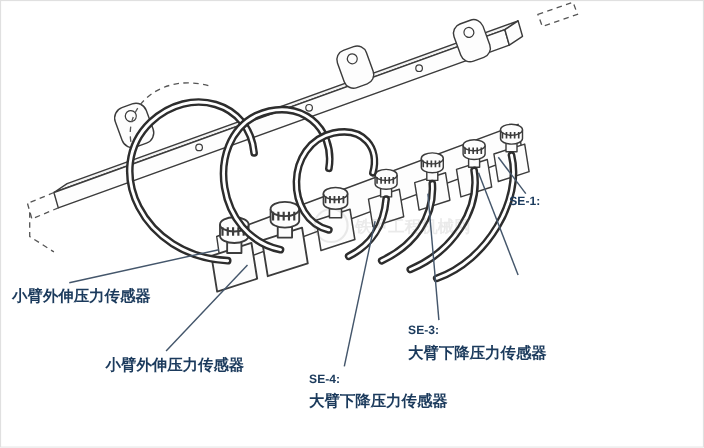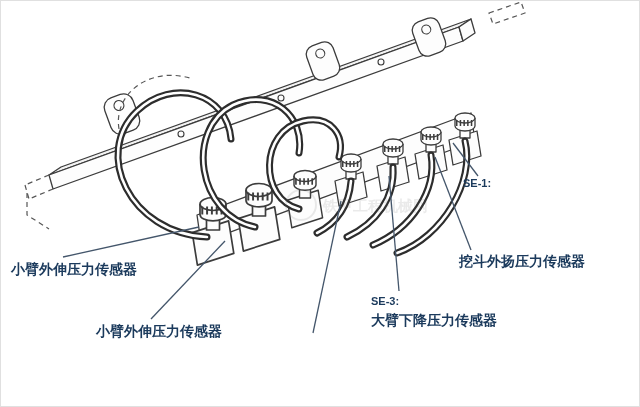--- a/index.html
+++ b/index.html
@@ -124,28 +124,31 @@
       <line class="leader" x1="150" y1="318" x2="224" y2="240"></line>
       <line class="leader" x1="62" y1="256" x2="198" y2="226"></line>
     </g>
   </svg>
 
   <div class="lbl" style="left:462px;top:174px">
     <div class="id">SE-1:</div>
   </div>
 
   <div class="lbl" style="left:458px;top:250px">
-    <div class="tx">挖斗外扬压力传感器</div>
   </div>
 
   <div class="lbl" style="left:370px;top:292px">
     <div class="id">SE-3:</div>
     <div class="tx">大臂下降压力传感器</div>
   </div>
 
+  <div class="lbl" style="left:280px;top:336px">
+    <div class="id">SE-4:</div>
+    <div class="tx">大臂下降压力传感器</div>
+  </div>
 
   <div class="lbl" style="left:95px;top:320px">
     <div class="tx">小臂外伸压力传感器</div>
   </div>
 
   <div class="lbl" style="left:10px;top:258px">
     <div class="tx">小臂外伸压力传感器</div>
   </div>
 
 </div>

